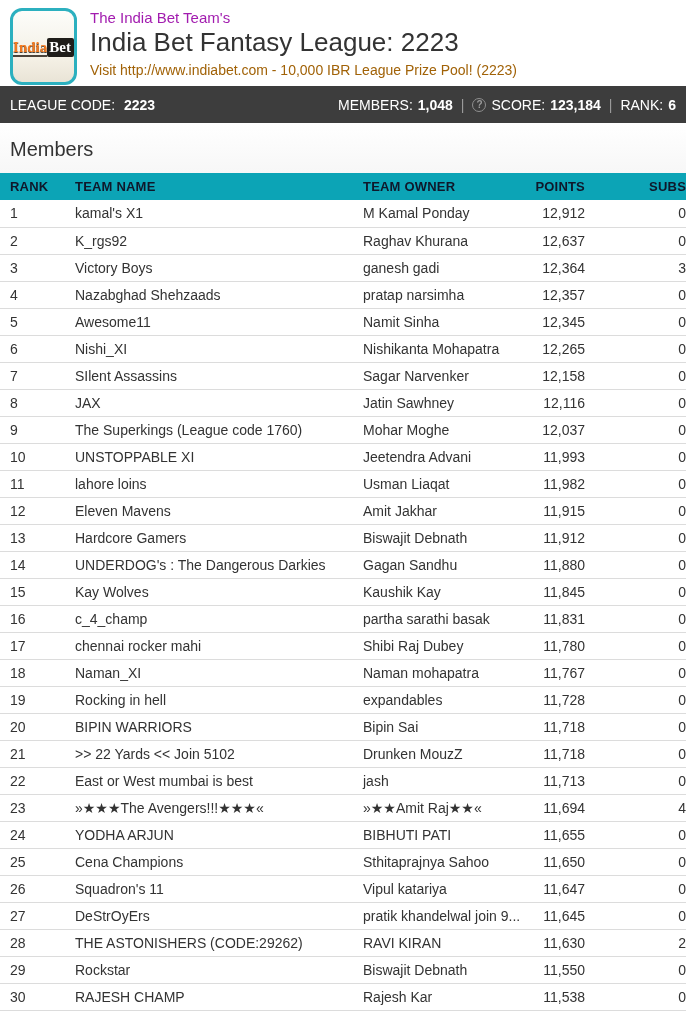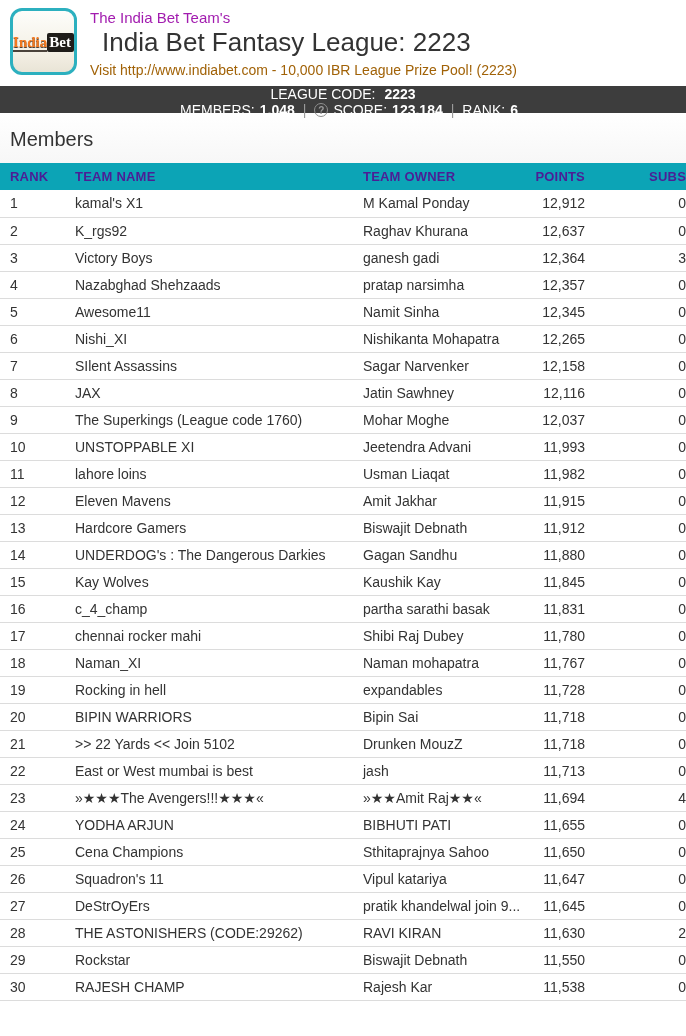--- a/index.html
+++ b/index.html
@@ -9,47 +9,47 @@
     background: #ffffff;
     font-family: "Liberation Sans", sans-serif;
     overflow: hidden;
     color: #333;
   }
 
   
   .app-header { position: relative; height: 86px; background: #fff; }
   .logo {
     position: absolute; left: 10px; top: 8px;
-    width: 67px; height: 67px;
+    width: 67px; height: 77px;
     border: 3px solid #2cb0bf; border-radius: 12px;
     background: linear-gradient(180deg, #fdfdfa 0%, #f3efe4 70%, #e9e4d6 100%);
     display: flex; align-items: center; justify-content: center;
   }
   .logo-word { font-weight: 700; font-size: 15px; letter-spacing: 0; white-space: nowrap; }
   .logo-india {
     color: #f4791f;
     font-family: "Liberation Serif", serif;
     text-shadow: 0 1px 0 #4a423a;
     border-bottom: 2px solid #4a423a;
   }
   .logo-bet {
     color: #ffffff; background: #1f1d1a;
     padding: 1px 3px 2px 2px; border-radius: 2px;
     font-family: "Liberation Serif", serif;
   }
   .title-block { margin-left: 90px; padding-top: 8px; }
   .team-label { font-size: 15px; color: #a21caf; line-height: 1.35; }
-  .page-title { font-size: 26px; color: #333; line-height: 1.15; font-weight: 400; margin-left: 12px; }
+  .page-title { font-size: 26px; color: #333; line-height: 1.15; font-weight: 400; }
   .subtitle { font-size: 14px; color: #a16207; margin-top: 4px; }
 
   
   .league-bar {
-    height: 27px; background: #3d3d3d; color: #fff;
+    height: 37px; background: #3d3d3d; color: #fff;
     display: flex; align-items: center; justify-content: space-between;
-    padding: 0 10px; font-size: 14px; white-space: nowrap; flex-direction: column;
+    padding: 0 10px; font-size: 14px; white-space: nowrap;
   }
   .league-bar b { font-weight: 700; }
   .bar-right { display: flex; align-items: center; margin-left: 12px; }
   .bar-sep { color: #9a9a9a; margin: 0 8px; font-weight: 400; }
   .stat-label { margin-right: 5px; }
   .help-icon {
     display: inline-flex; align-items: center; justify-content: center;
     width: 14px; height: 14px; margin-right: 5px;
     border: 1px solid #8f8f8f; border-radius: 50%;
     color: #9a9a9a; font-size: 10px; font-weight: 700;
@@ -61,21 +61,21 @@
     font-size: 20px; color: #333;
     padding: 15px 4px 12px 10px;
     background: linear-gradient(180deg, #ffffff 0%, #f7f7f7 100%);
   }
 
   table.members-table {
     width: 686px; border-collapse: collapse; table-layout: fixed;
     font-size: 14px; color: #333;
   }
   .members-table thead th {
-    background: #0ca4b6; color: #4c1d95;
+    background: #0ca4b6; color: #0f172a;
     font-size: 13px; font-weight: 700; text-align: left;
     height: 27px; padding: 0; letter-spacing: 0.2px;
   }
   .members-table th.col-rank, .members-table td:nth-child(1) { padding-left: 10px; }
   .members-table th.col-points, .members-table td:nth-child(4) { text-align: right; }
   .members-table th.col-subs,  .members-table td:nth-child(5) { text-align: right; }
   .members-table td {
     height: 27px; border-bottom: 1px solid #dcdcdc;
     padding: 0; white-space: nowrap; overflow: visible;
     background: #fff;

